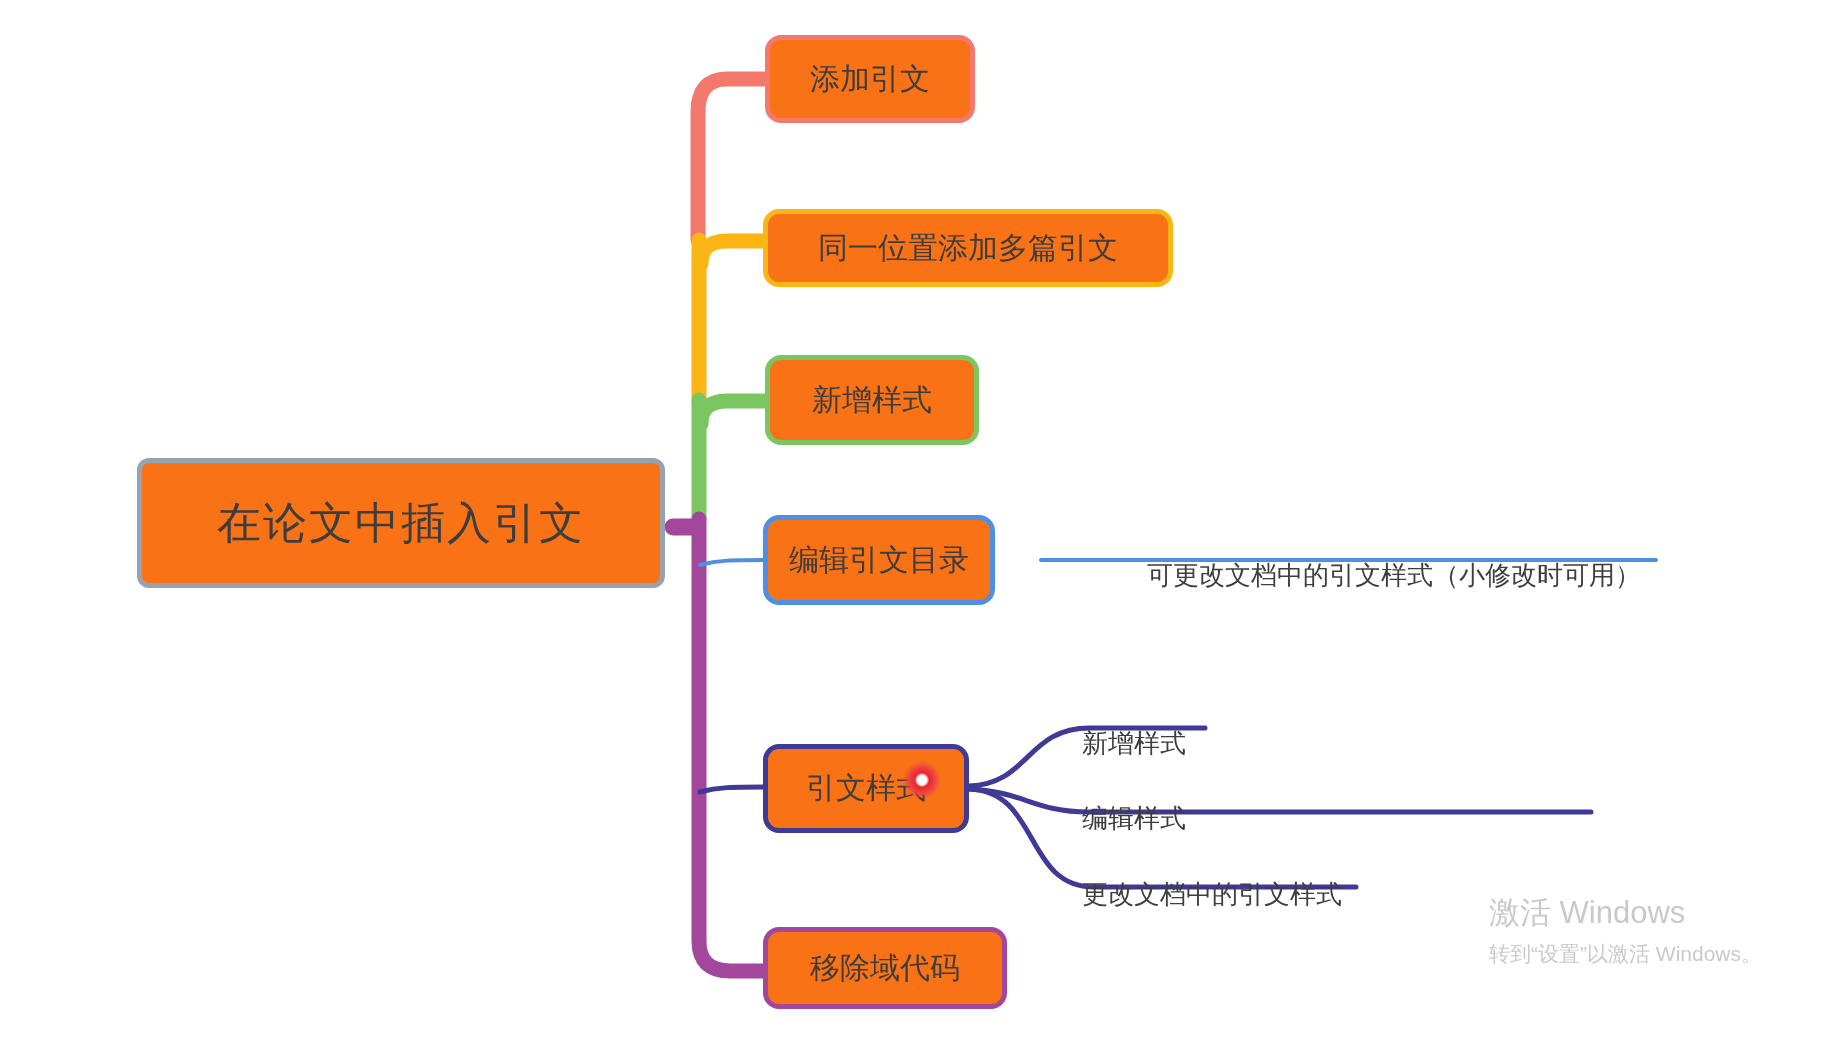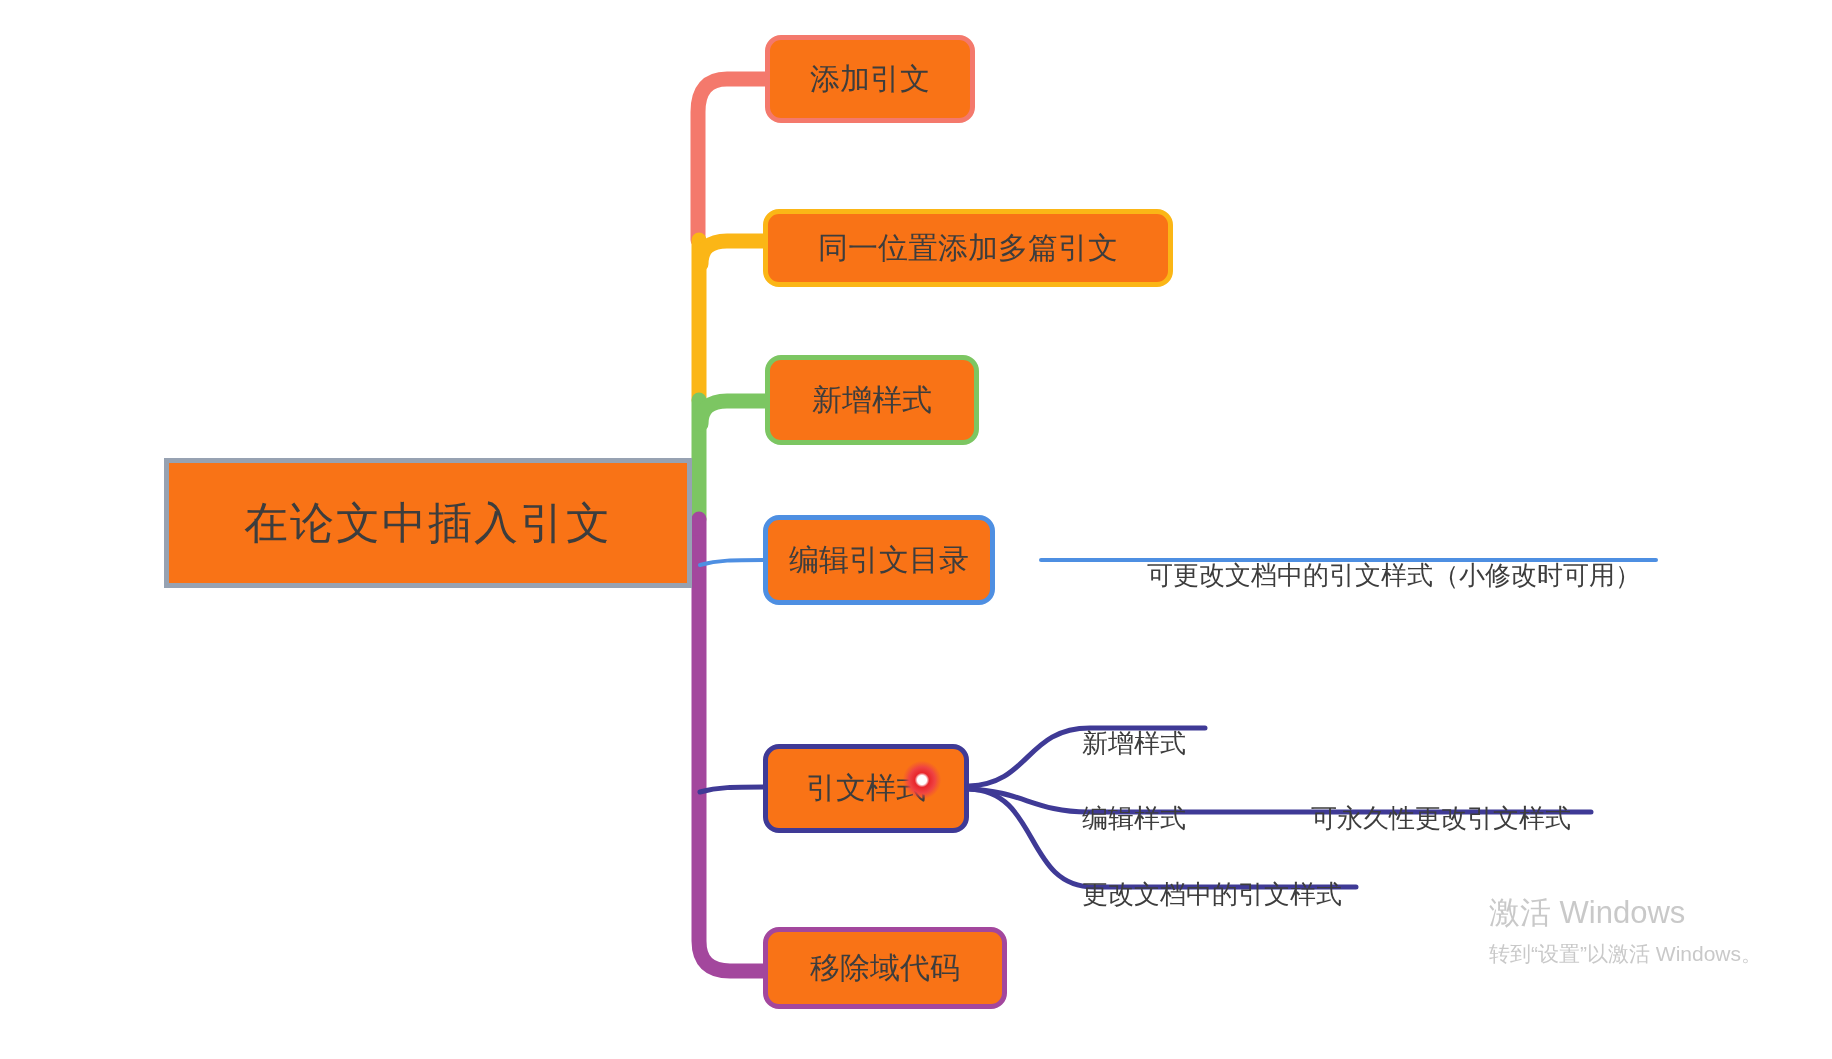--- a/index.html
+++ b/index.html
@@ -43,23 +43,23 @@
     align-items: center;
     justify-content: center;
     font-weight: 400;
     color: var(--c-text);
     white-space: nowrap;
     border-radius: 16px;
     font-size: 30px;
     z-index: 2;
   }
   #node-root {
-    left: 164px; top: 458px; width: 528px; height: 130px;
+    left: 137px; top: 458px; width: 528px; height: 130px;
     border: 5px solid var(--c-gray);
-    border-radius: 0;
+    border-radius: 12px;
     font-size: 44px;
     letter-spacing: 2px;
   }
   #node-add    { left: 765px; top: 35px;  width: 210px; height: 88px; border: 5px solid var(--c-red); }
   #node-multi  { left: 763px; top: 209px; width: 410px; height: 78px; border: 5px solid var(--c-yellow); }
   #node-edit   { left: 765px; top: 355px; width: 214px; height: 90px; border: 5px solid var(--c-green); }
   #node-bib    { left: 763px; top: 515px; width: 232px; height: 90px; border: 5px solid var(--c-blue); }
   #node-style  { left: 763px; top: 744px; width: 206px; height: 89px; border: 5px solid var(--c-indigo); }
   #node-remove { left: 763px; top: 927px; width: 244px; height: 82px; border: 5px solid var(--c-magenta); }
 
@@ -137,21 +137,20 @@
   <div class="node" id="node-style">引文样式</div>
 
   <div class="node" id="node-remove">移除域代码</div>
 
   <div class="leaf-label" id="note-bib">可更改文档中的引文样式（小修改时可用）</div>
 
   <div class="leaf-label" id="sub-new-style">新增样式</div>
 
   <div class="leaf-label" id="sub-edit-style">编辑样式</div>
 
-  <div class="leaf-label" id="note-edit-style">可永久性更改引文样式</div>
 
   <div class="leaf-label" id="sub-change-style">更改文档中的引文样式</div>
 
   <div id="click-indicator"></div>
 
   <div id="watermark">
     <div id="watermark-title">激活 Windows</div>
     <div id="watermark-subtitle">转到“设置”以激活 Windows。</div>
   </div>
 

